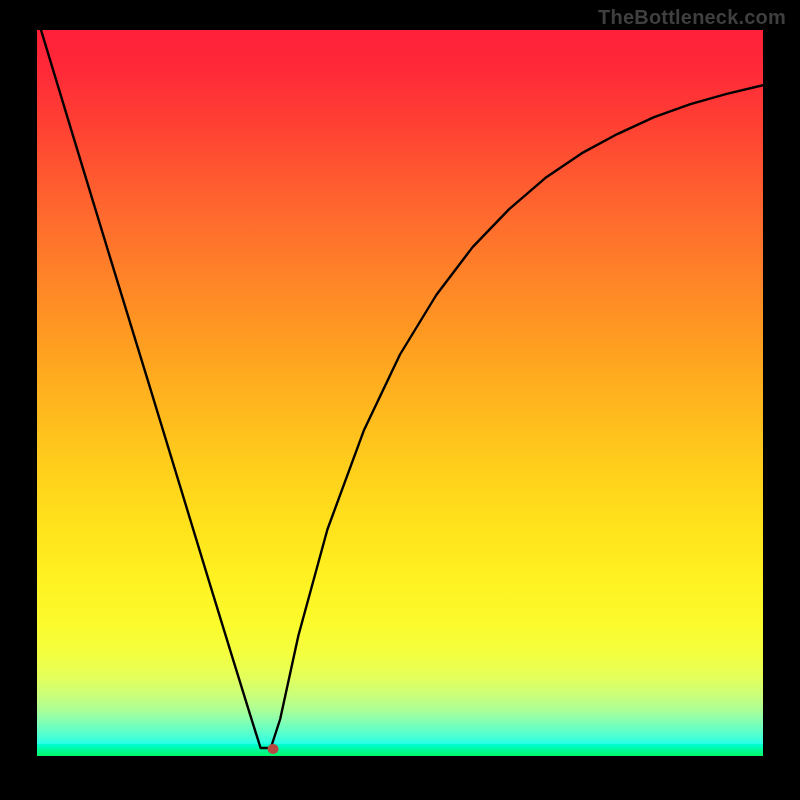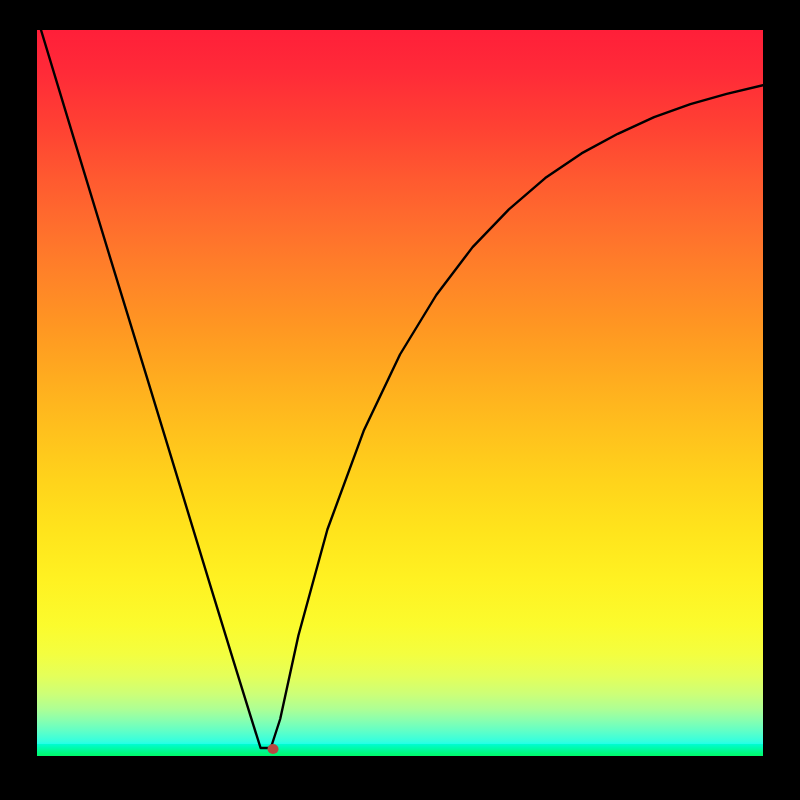--- a/index.html
+++ b/index.html
@@ -92,20 +92,21 @@
     font-weight: 700;
     color: #3f3f3f;
     letter-spacing: 0.2px;
   }
 </style>
 </head>
 <body>
 
 <div class="frame">
 
+  <div class="watermark">TheBottleneck.com</div>
 
   <div class="plot">
     <div class="gradient"></div>
     <div class="green-band"></div>
 
     <svg class="curve" viewBox="0 0 726 726" preserveAspectRatio="none">
       <path id="curve-path" fill="none" stroke="#000" stroke-width="2.4" stroke-linejoin="round" stroke-linecap="round" d="M4.0 0.0 L36.3 106.7 L72.6 225.8 L108.9 344.1 L145.2 463.2 L174.2 558.3 L196.0 629.4 L214.2 688.2 L223.6 718.0 L233.8 718.0 L243.2 689.0 L261.4 605.5 L290.4 499.5 L326.7 400.8 L363.0 324.5 L399.3 265.0 L435.6 217.1 L471.9 179.3 L508.2 148.1 L544.5 123.4 L580.8 103.8 L617.1 87.1 L653.4 74.1 L689.7 63.9 L726.0 55.2"></path>
     </svg>
 
     <div class="marker" id="min-marker" style="left: 235.95px; top: 718.74px;"></div>

